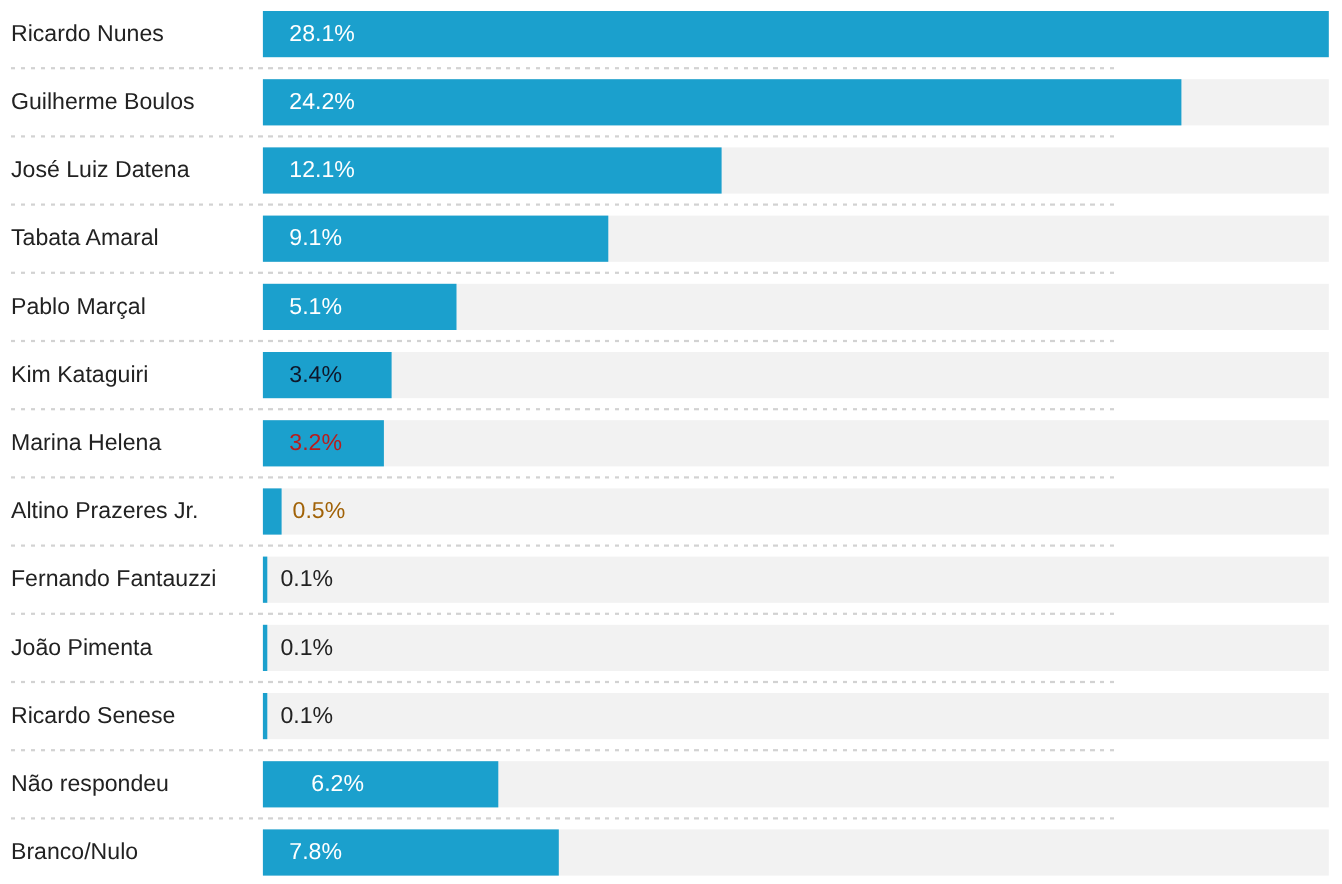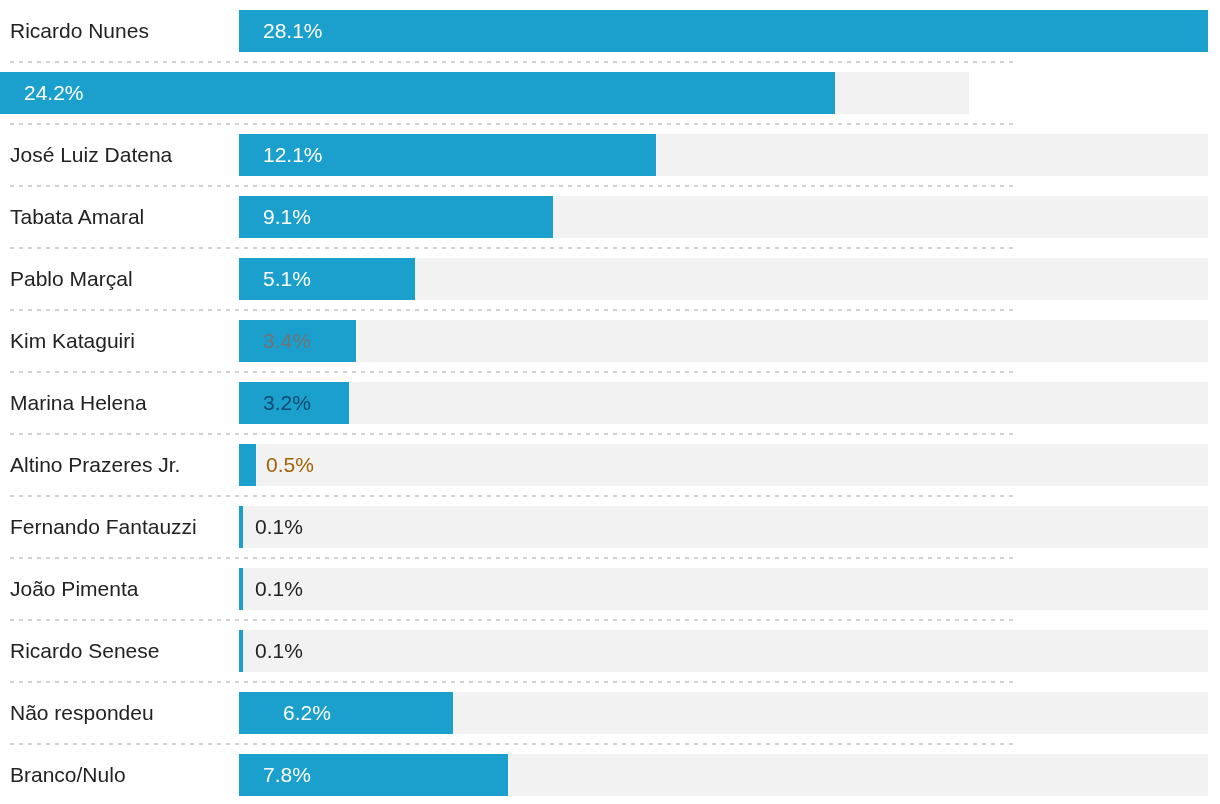--- a/index.html
+++ b/index.html
@@ -103,20 +103,21 @@
 
 <div id="chart">
     <div class="row">
       <div class="cat-label">Ricardo Nunes</div>
       <div class="track" style="background: rgb(242, 242, 242);">
         <div class="bar" style="width: 969px; background: rgb(27, 160, 205);"></div>
         <div class="val-inside" style="color: rgb(255, 255, 255);">28.1%</div>
       </div>
     </div>
     <div class="row">
+      <div class="cat-label">Guilherme Boulos</div>
       <div class="track" style="background: rgb(242, 242, 242);">
         <div class="bar" style="width: 834.512px; background: rgb(27, 160, 205);"></div>
         <div class="val-inside" style="color: rgb(255, 255, 255);">24.2%</div>
       </div>
     </div>
     <div class="row">
       <div class="cat-label">José Luiz Datena</div>
       <div class="track" style="background: rgb(242, 242, 242);">
         <div class="bar" style="width: 417.256px; background: rgb(27, 160, 205);"></div>
         <div class="val-inside" style="color: rgb(255, 255, 255);">12.1%</div>
@@ -133,28 +134,28 @@
       <div class="cat-label">Pablo Marçal</div>
       <div class="track" style="background: rgb(242, 242, 242);">
         <div class="bar" style="width: 175.868px; background: rgb(27, 160, 205);"></div>
         <div class="val-inside" style="color: rgb(255, 255, 255);">5.1%</div>
       </div>
     </div>
     <div class="row">
       <div class="cat-label">Kim Kataguiri</div>
       <div class="track" style="background: rgb(242, 242, 242);">
         <div class="bar" style="width: 117.246px; background: rgb(27, 160, 205);"></div>
-        <div class="val-inside" style="color: #737373;">3.4%</div>
+        <div class="val-inside" style="color: #0f172a;">3.4%</div>
       </div>
     </div>
     <div class="row">
       <div class="cat-label">Marina Helena</div>
       <div class="track" style="background: rgb(242, 242, 242);">
         <div class="bar" style="width: 110.349px; background: rgb(27, 160, 205);"></div>
-        <div class="val-inside" style="color: #0c4a6e;">3.2%</div>
+        <div class="val-inside" style="color: #b91c1c;">3.2%</div>
       </div>
     </div>
     <div class="row">
       <div class="cat-label">Altino Prazeres Jr.</div>
       <div class="track" style="background: rgb(242, 242, 242);">
         <div class="bar" style="width: 17.242px; background: rgb(27, 160, 205);"></div>
         <div class="val-outside" style="left: 27px; color: #a16207;">0.5%</div>
       </div>
     </div>
     <div class="row">

